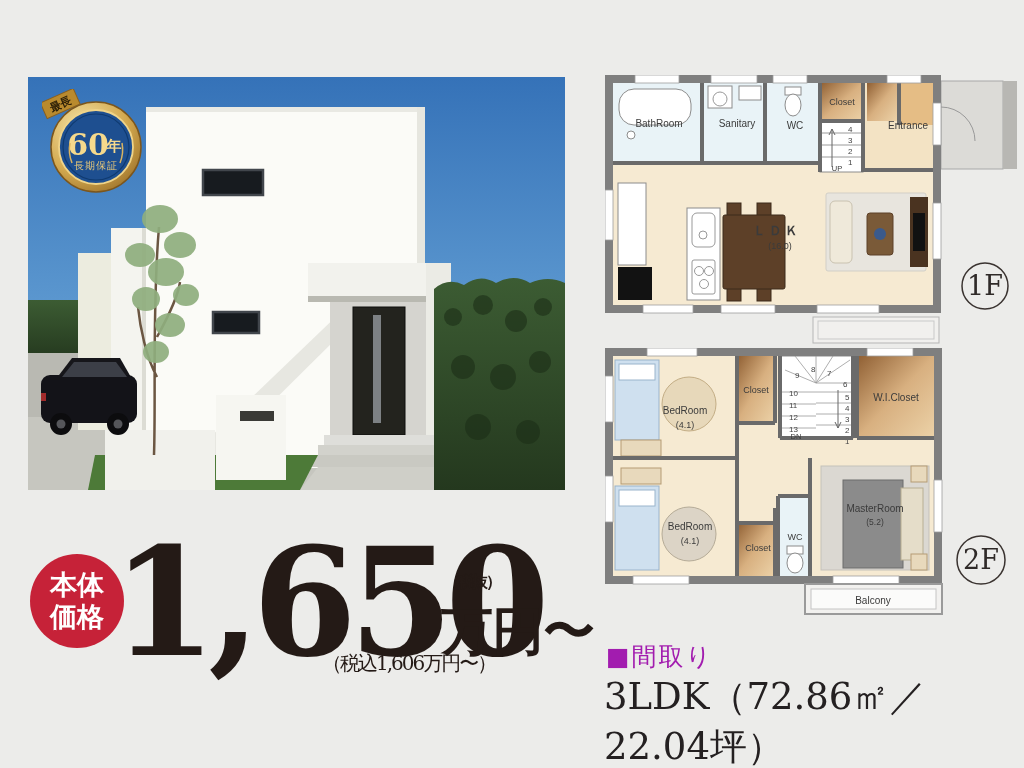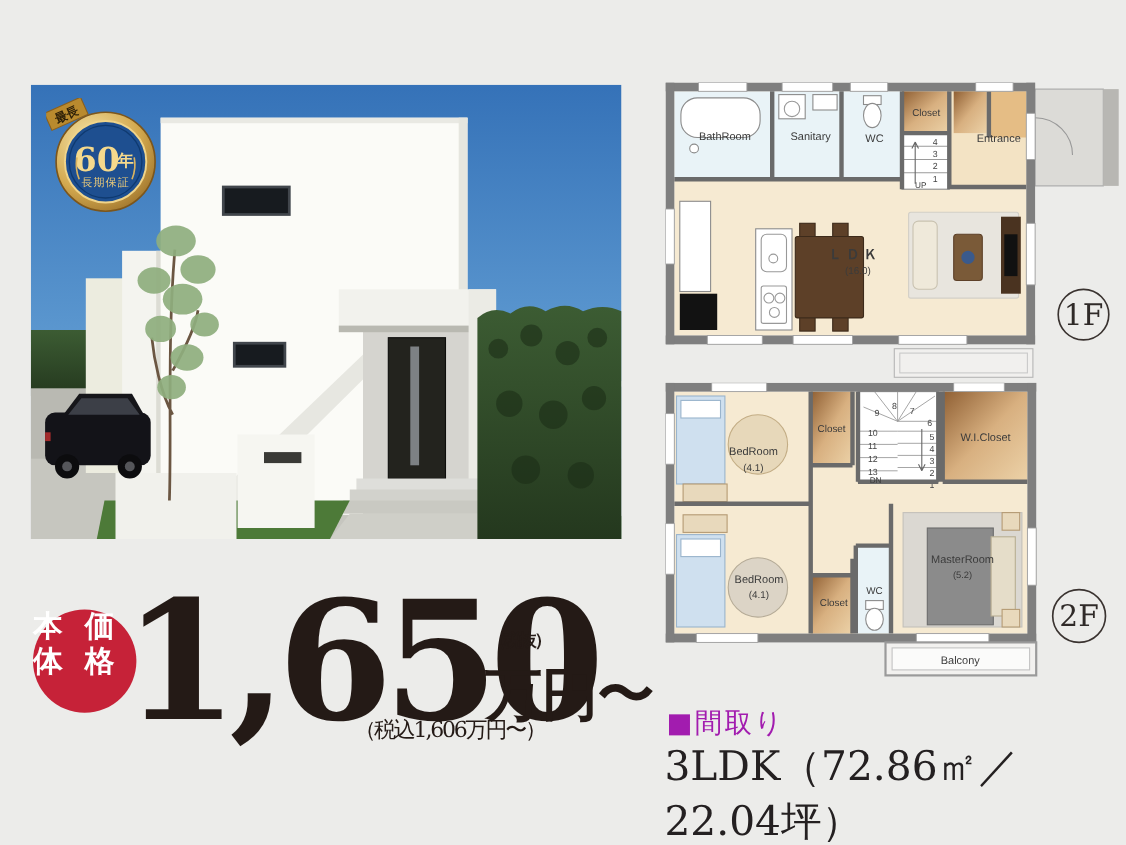--- a/index.html
+++ b/index.html
@@ -13,22 +13,22 @@
        background:var(--background);font-family:"Liberation Sans",sans-serif;}
   .abs{position:absolute}
   .serif{font-family:"DejaVu Serif","Liberation Serif",serif}
 
   
   #photo{left:28px;top:77px;width:537px;height:413px}
   #badge{left:42px;top:89px;width:104px;height:110px}
 
   
   #price-circle{left:30px;top:554px;width:94px;height:94px;border-radius:50%;
-    background:var(--accent_red);color:#fff;display:flex;
-    justify-content:center;font-weight:bold;font-size:27px;line-height:1.2;}
+    background:var(--accent_red);color:#fff;display:flex;flex-direction:column;
+    align-items:center;justify-content:center;font-weight:bold;font-size:27px;line-height:1.2;}
   #price-amount{left:112px;top:527px;font-size:150px;font-weight:bold;line-height:1;
     letter-spacing:-8px;color:var(--price_text);}
   #price-taxex{left:444px;top:572px;font-size:16px;font-weight:bold;color:var(--price_text);letter-spacing:-2px}
   #price-unit{left:441px;top:597px;font-size:52px;font-weight:bold;color:var(--price_text);letter-spacing:-1px}
   #price-taxin{left:322px;top:650px;width:226px;text-align:left;font-size:20px;
     font-weight:normal;color:var(--price_text);letter-spacing:-2px}
 
   
   #plan1f{left:605px;top:75px;width:415px;height:272px}
   #plan2f{left:605px;top:348px;width:415px;height:292px}

